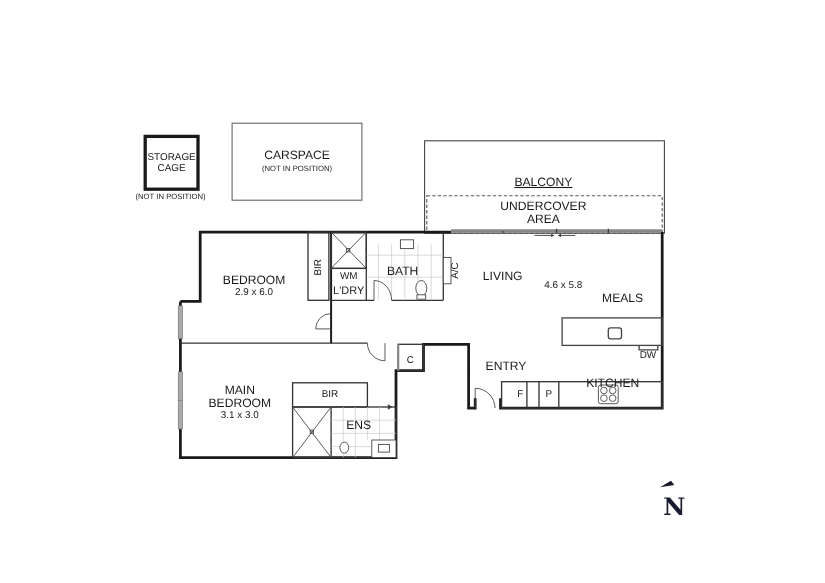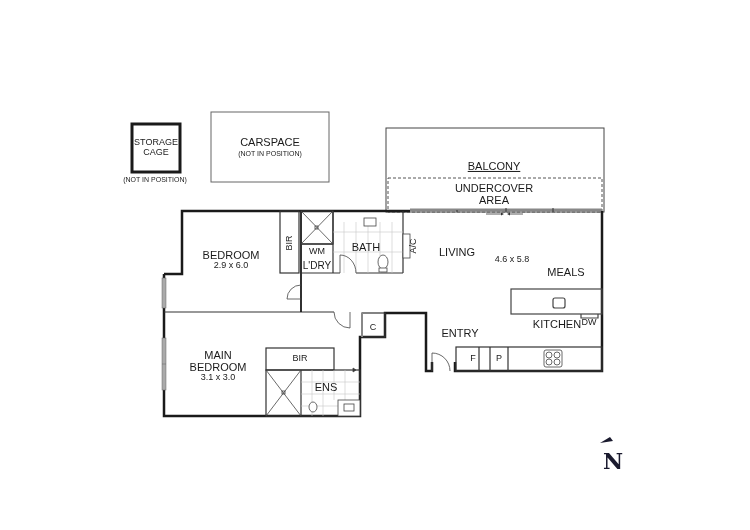--- a/index.html
+++ b/index.html
@@ -164,21 +164,21 @@
 <div class="lbl sm vert" style="left:290px; top:243px;">BIR</div>
 <div class="lbl sm" style="left:317px; top:252px;">WM</div>
 <div class="lbl md" style="left:317px; top:265px;">L'DRY</div>
 <div class="lbl lg" style="left:366px; top:247px;">BATH</div>
 <div class="lbl sm vert" style="left:414px; top:246px;">A/C</div>
 
 <div class="lbl lg" style="left:457px; top:252px;text-align:right;">LIVING</div>
 <div class="lbl sm" style="left:512px; top:260px;">4.6 x 5.8</div>
 <div class="lbl lg" style="left:566px; top:252px;margin-top:20px;">MEALS</div>
 
-<div class="lbl lg" style="left:533px; top:324px;padding-left:48px;">KITCHEN</div>
+<div class="lbl lg" style="left:533px; top:349px;padding-left:48px;">KITCHEN</div>
 <div class="lbl sm" style="left:589px; top:323px;">DW</div>
 <div class="lbl lg" style="left:446px; top:333px;padding-left:28px;">ENTRY</div>
 <div class="lbl sm" style="left:473px; top:359px;">F</div>
 <div class="lbl sm" style="left:499px; top:359px;">P</div>
 <div class="lbl sm" style="left:373px; top:328px;">C</div>
 
 <div class="lbl lg" style="left:218px; top:366px;">
   <div>MAIN</div>
   <div>BEDROOM</div>
   <div class="sm">3.1 x 3.0</div>

